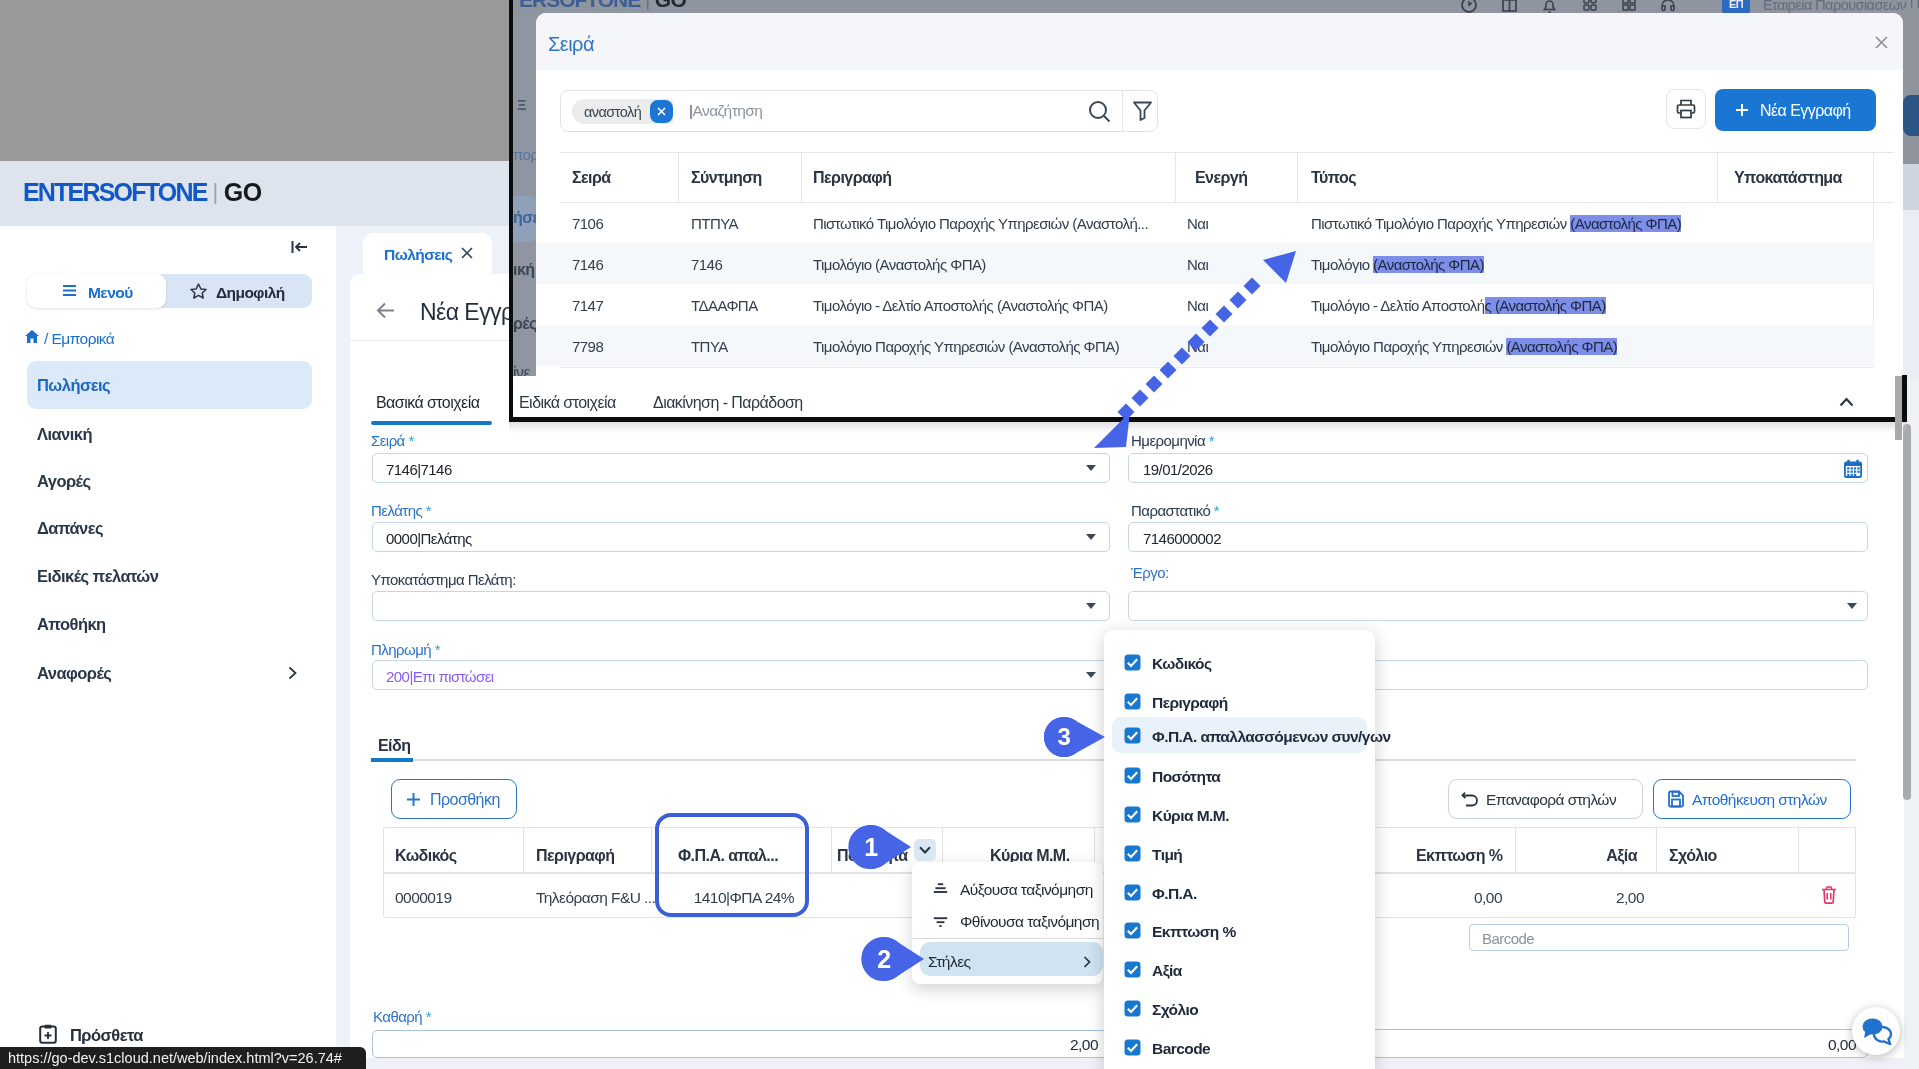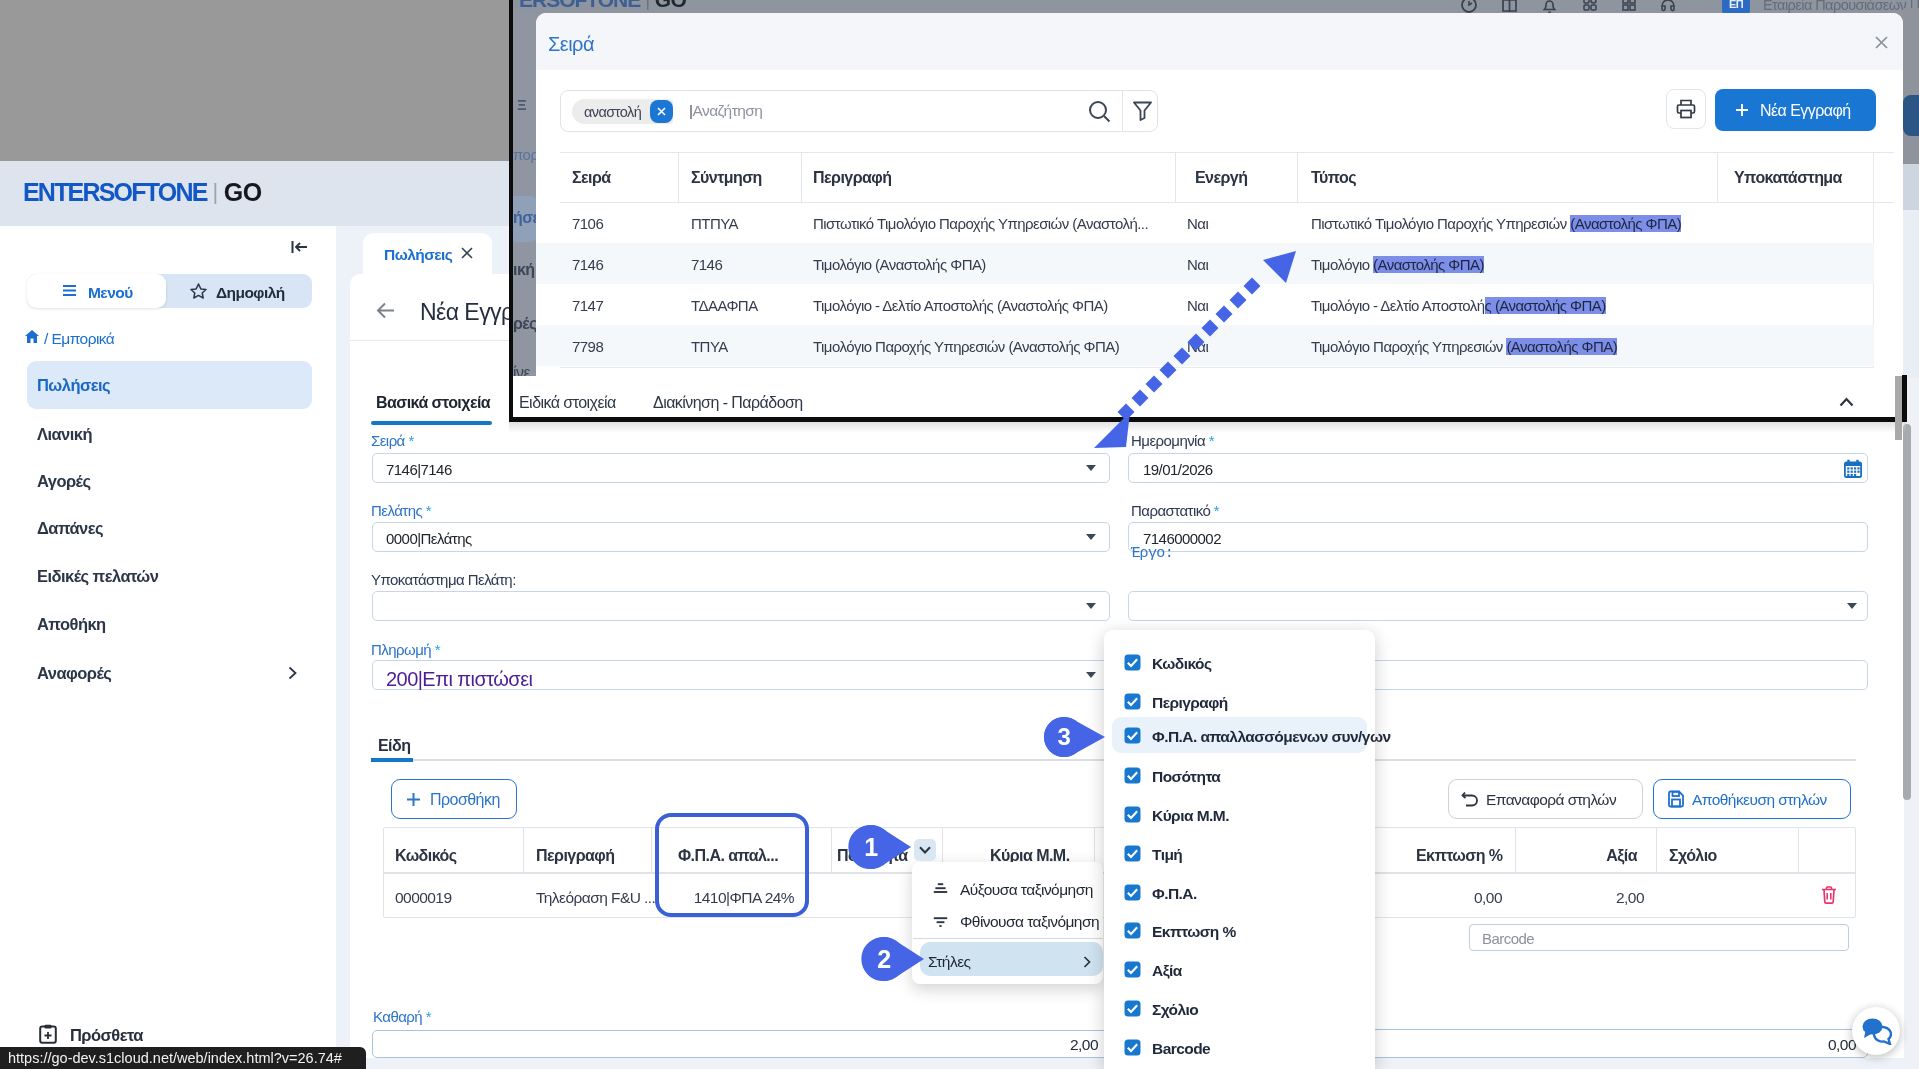--- a/index.html
+++ b/index.html
@@ -80,21 +80,21 @@
 
 <div class="abs" style="left:350px;top:274px;width:1554px;height:795px;background:#fff;border-radius:10px 0 0 0;"></div>
 
 <div class="abs" style="left:350px;top:340px;width:1554px;height:1.2px;background:#e9eaec;"></div>
 
 <svg class="abs" style="left:376px;top:302px;" width="19" height="17" viewBox="0 0 19 17">
  <path d="M18 8.5 H2 M9 1.5 L2 8.5 L9 15.5" stroke="#7a828c" stroke-width="2" fill="none"></path>
 </svg>
 <div class="abs" style="left:420px;top:299px;font-size:23px;color:#242e3e;">Νέα Εγγραφή</div>
 
-<div class="abs" style="left:376px;top:394px;font-size:16px;font-weight:700;color:#1c2530;">Βασικά στοιχεία</div>
+<div class="abs" style="left:376px;top:394px;font-size:16px;font-weight:400;color:#1c2530;">Βασικά στοιχεία</div>
 <div class="abs" style="left:519px;top:394px;font-size:16px;font-weight:500;color:#2d3847;">Ειδικά στοιχεία</div>
 <div class="abs" style="left:653px;top:394px;font-size:16px;font-weight:500;color:#2d3847;">Διακίνηση - Παράδοση</div>
 <div class="abs" style="left:371px;top:421px;width:121px;height:4px;background:#1478c8;border-radius:2px;"></div>
 <svg class="abs" style="left:1839px;top:397px;" width="15" height="10" viewBox="0 0 15 10">
  <path d="M1.5 8.5 L7.5 2 L13.5 8.5" stroke="#2b3442" stroke-width="2.2" fill="none"></path>
 </svg>
 
 <div class="lbl blue" style="left:371px;top:432px;">Σειρά <span style="color:#2d9fe0;">*</span></div>
 <div class="inp" style="left:372px;top:453px;width:738px;height:30px;"></div>
 <div class="abs" style="left:386px;top:461px;font-size:15px;color:#20262e;">7146|7146</div>
@@ -128,27 +128,27 @@
 <div class="caret" style="left:1086px;top:534px;"></div>
 
 <div class="lbl" style="left:1131px;top:502px;color:#2c3a52;">Παραστατικό <span style="color:#2d9fe0;">*</span></div>
 <div class="inp" style="left:1128px;top:522px;width:740px;height:30px;"></div>
 <div class="abs" style="left:1143px;top:530px;font-size:15px;color:#20262e;">7146000002</div>
 
 <div class="lbl" style="left:371px;top:571px;color:#2c3a52;">Υποκατάστημα Πελάτη:</div>
 <div class="inp" style="left:372px;top:591px;width:738px;height:30px;"></div>
 <div class="caret" style="left:1086px;top:603px;"></div>
 
-<div class="lbl blue" style="left:1131px;top:545px;font-family:Liberation Mono, monospace;">Έργο:</div>
+<div class="lbl blue" style="left:1131px;top:564px;">Έργο:</div>
 <div class="inp" style="left:1128px;top:591px;width:740px;height:30px;"></div>
 <div class="caret" style="left:1847px;top:603px;"></div>
 
 <div class="lbl blue" style="left:371px;top:641px;">Πληρωμή <span style="color:#2d9fe0;">*</span></div>
 <div class="inp" style="left:372px;top:660px;width:738px;height:30px;"></div>
-<div class="abs" style="left:386px;top:668px;font-size:20px;color:#4c1d95;">200|Επι πιστώσει</div>
+<div class="abs" style="left:386px;top:668px;font-size:15px;color:#8b5cf6;">200|Επι πιστώσει</div>
 <div class="caret" style="left:1086px;top:672px;"></div>
 <div class="inp" style="left:1128px;top:660px;width:740px;height:30px;"></div>
 
 <div class="abs" style="left:372px;top:759px;width:1484px;height:1.5px;background:#dadde2;"></div>
 <div class="abs" style="left:378px;top:737px;font-size:16px;font-weight:600;color:#273142;">Είδη</div>
 <div class="abs" style="left:371px;top:758px;width:42px;height:3.5px;background:#1478c8;"></div>
 
 <div class="abs" style="left:391px;top:779px;width:126px;height:40px;border:1.6px solid #2d74c8;border-radius:9px;background:#fff;"></div>
 <svg class="abs" style="left:406px;top:792px;" width="15" height="15" viewBox="0 0 15 15">
  <path d="M7.5 1 V14 M1 7.5 H14" stroke="#2d74c8" stroke-width="2"></path>

